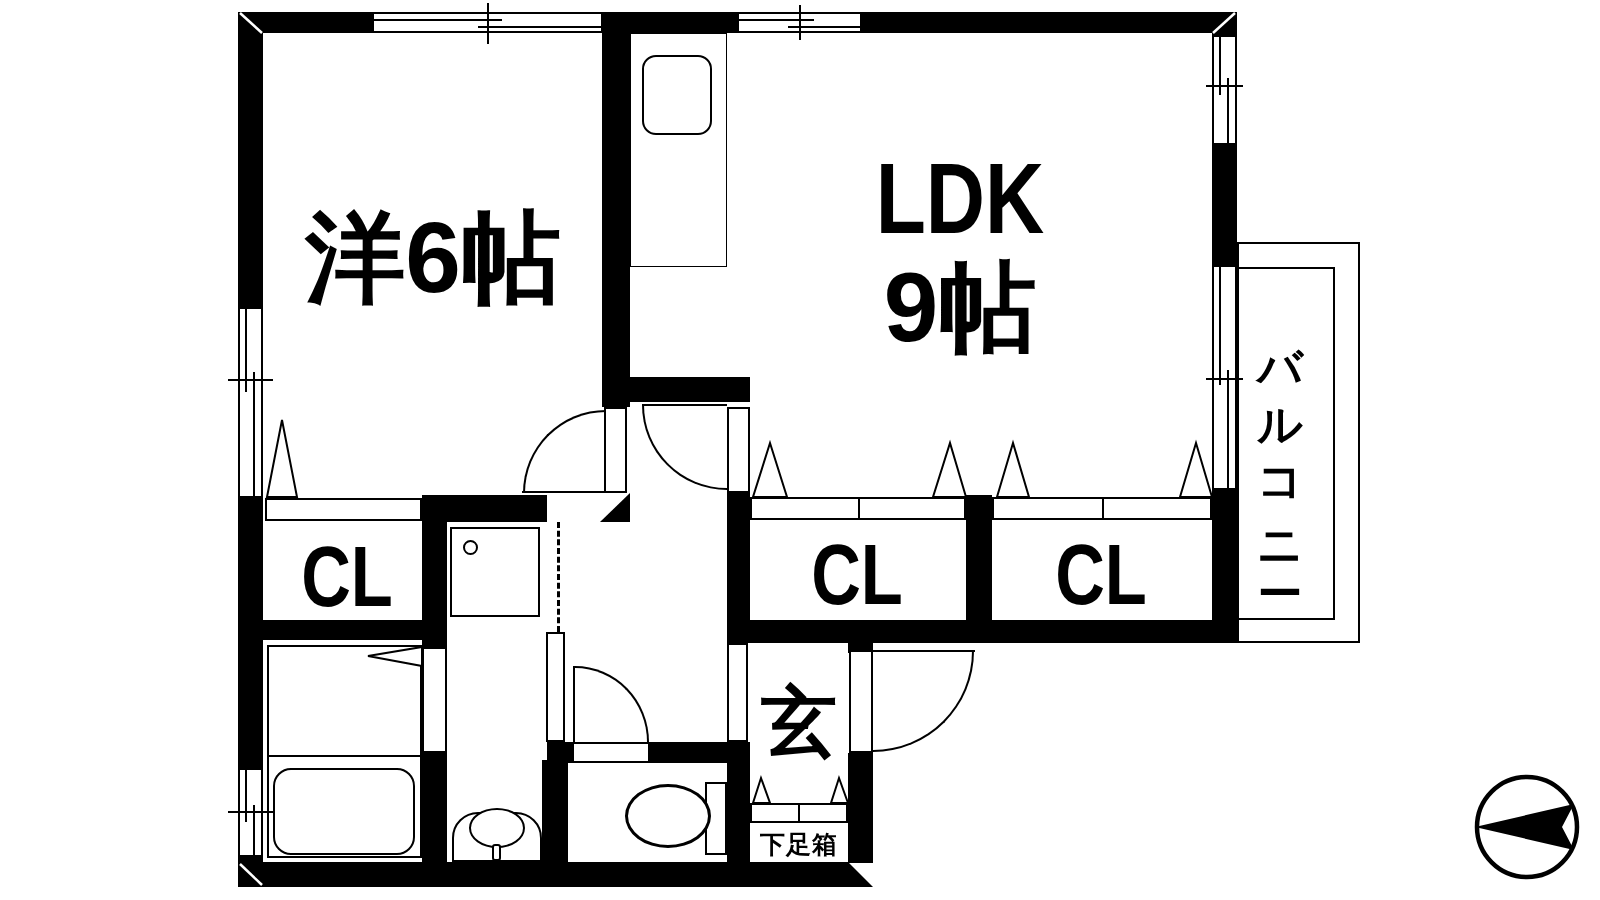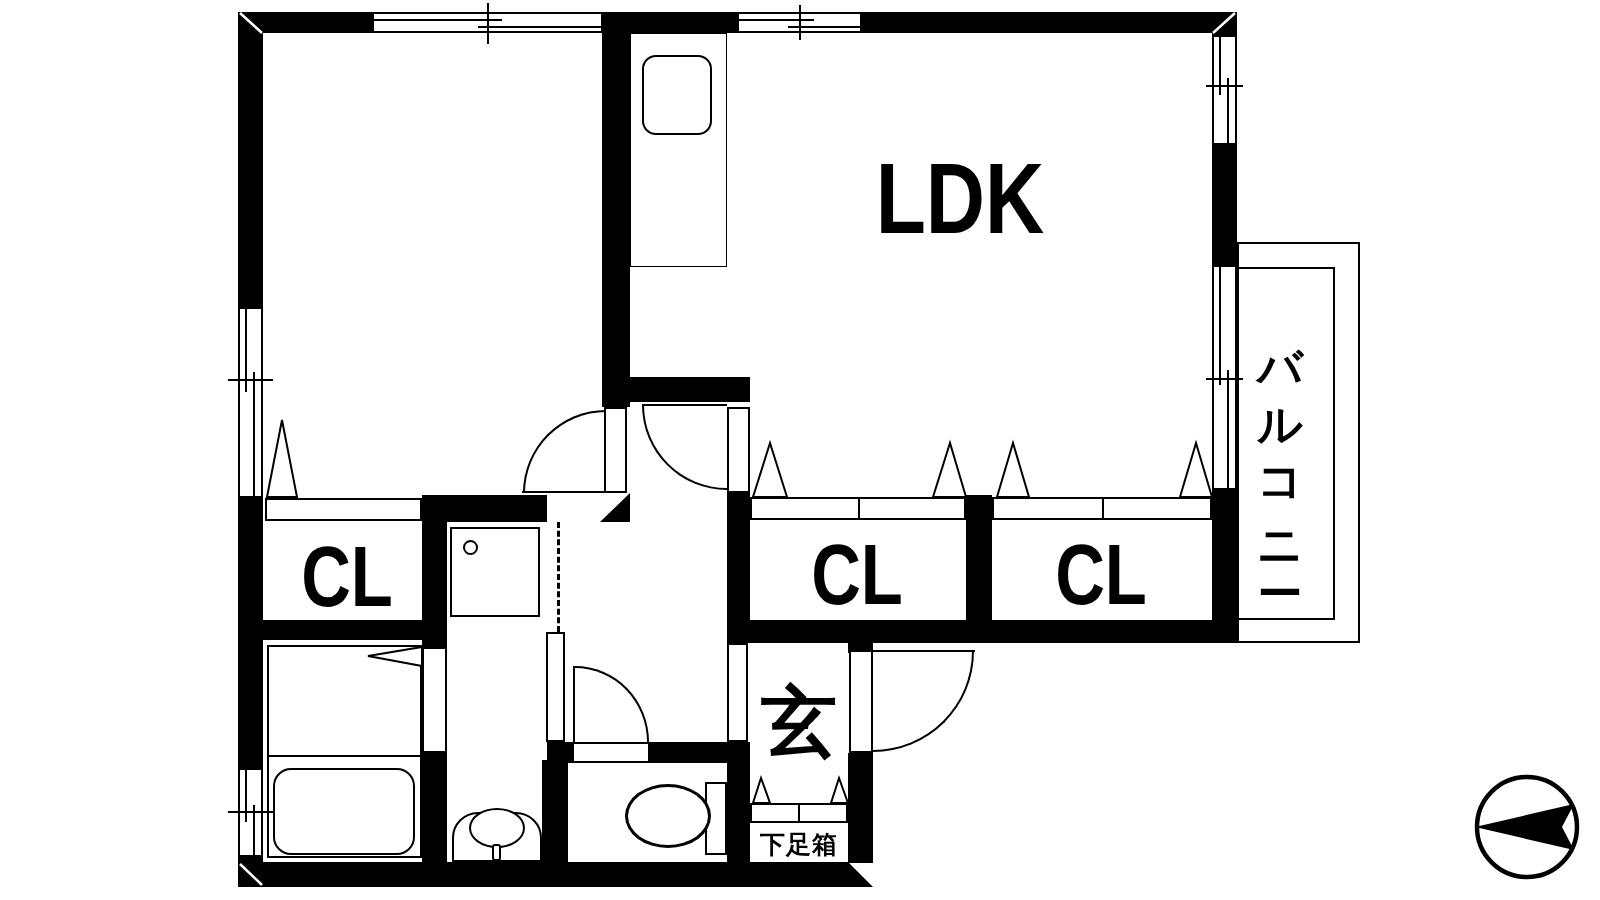--- a/index.html
+++ b/index.html
@@ -141,21 +141,23 @@
     <line x1="240" y1="13" x2="262" y2="33" stroke="#fff" stroke-width="2.5"></line>
     <line x1="1235" y1="13" x2="1213" y2="33" stroke="#fff" stroke-width="2.5"></line>
     <line x1="240" y1="864" x2="262" y2="885" stroke="#fff" stroke-width="2.5"></line>
 
     <g>
       <circle cx="1527" cy="827" r="50" fill="none" stroke="#000" stroke-width="4.5"></circle>
       <polygon points="1475,827 1574,804 1562,827 1574,850" fill="#000"></polygon>
     </g>
   </svg>
 
+  <div class="lbl z7" style="left:258px;top:207px;width:350px;font-size:100px">洋6帖</div>
   <div class="lbl z7" style="left:820px;top:148px;width:280px;font-size:100px;transform:scaleX(0.82)">LDK</div>
+  <div class="lbl z7" style="left:820px;top:258px;width:280px;font-size:98px">9帖</div>
   <div class="lbl z7" style="left:272px;top:533px;width:150px;font-size:86px;transform:scaleX(0.8)">CL</div>
   <div class="lbl z7" style="left:748px;top:531px;width:218px;font-size:86px;transform:scaleX(0.8)">CL</div>
   <div class="lbl z7" style="left:990px;top:531px;width:222px;font-size:86px;transform:scaleX(0.8)">CL</div>
   <div class="lbl z7 vtext" style="left:1258px;top:283px;height:330px;font-size:45px;letter-spacing:12px">バルコニー</div>
   <div class="lbl z7" style="left:750px;top:684px;width:98px;font-size:76px">玄</div>
   <div class="lbl z7" style="left:750px;top:832px;width:98px;font-size:25px;letter-spacing:1px">下足箱</div>
 
 </div>
 
 </body></html>

